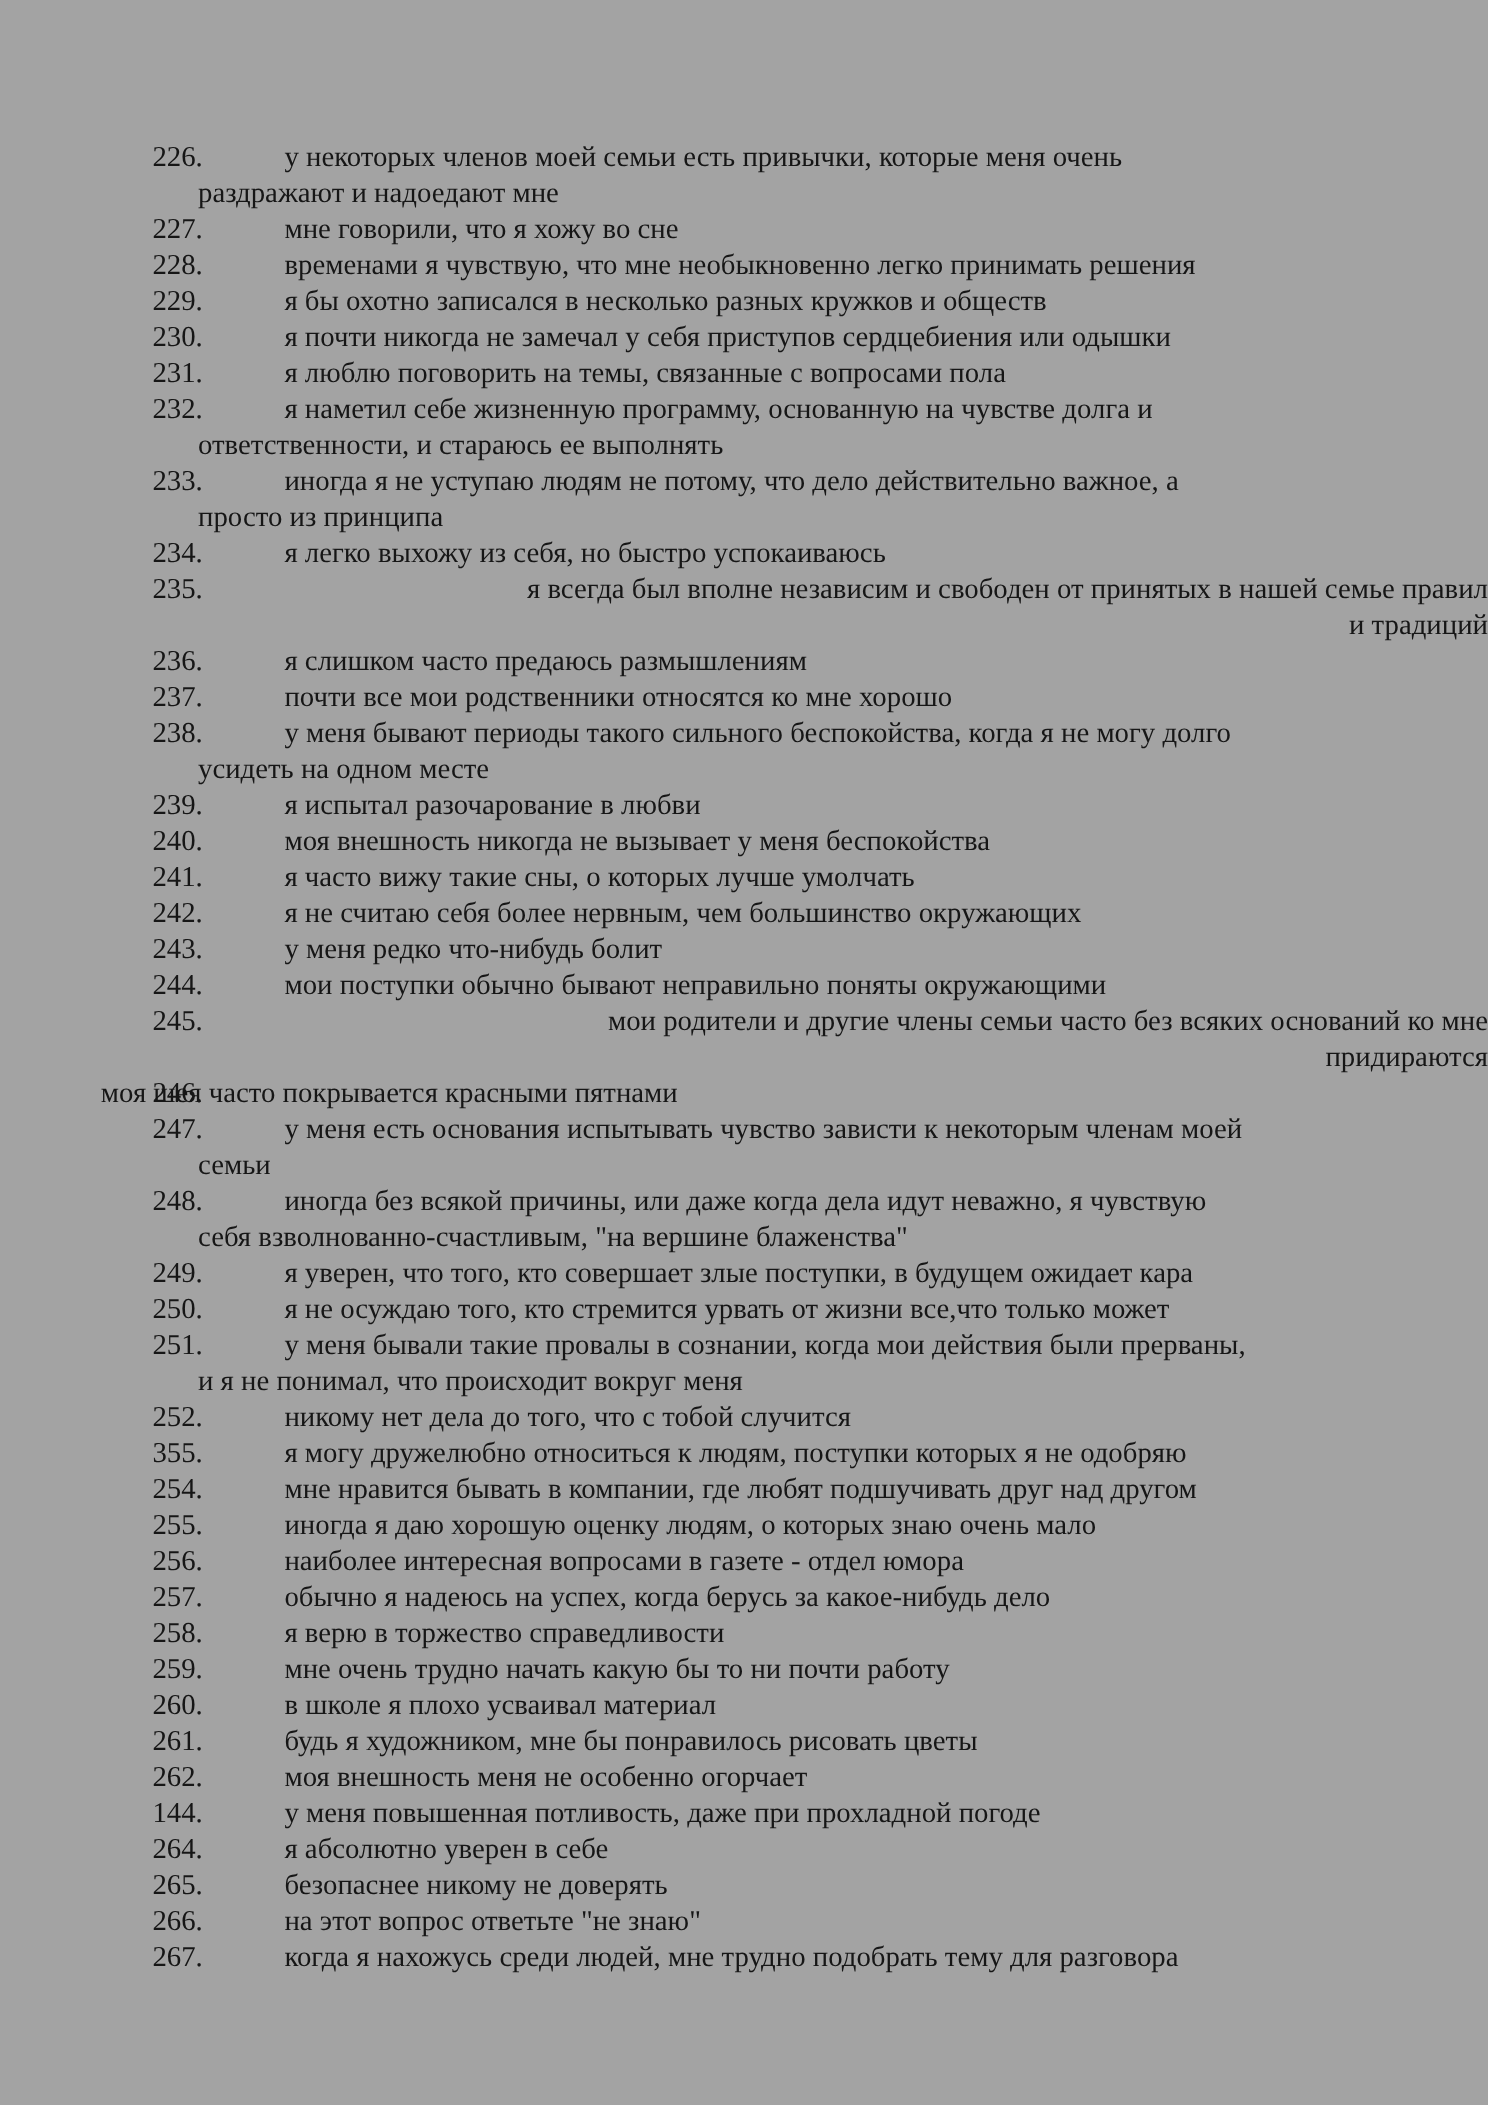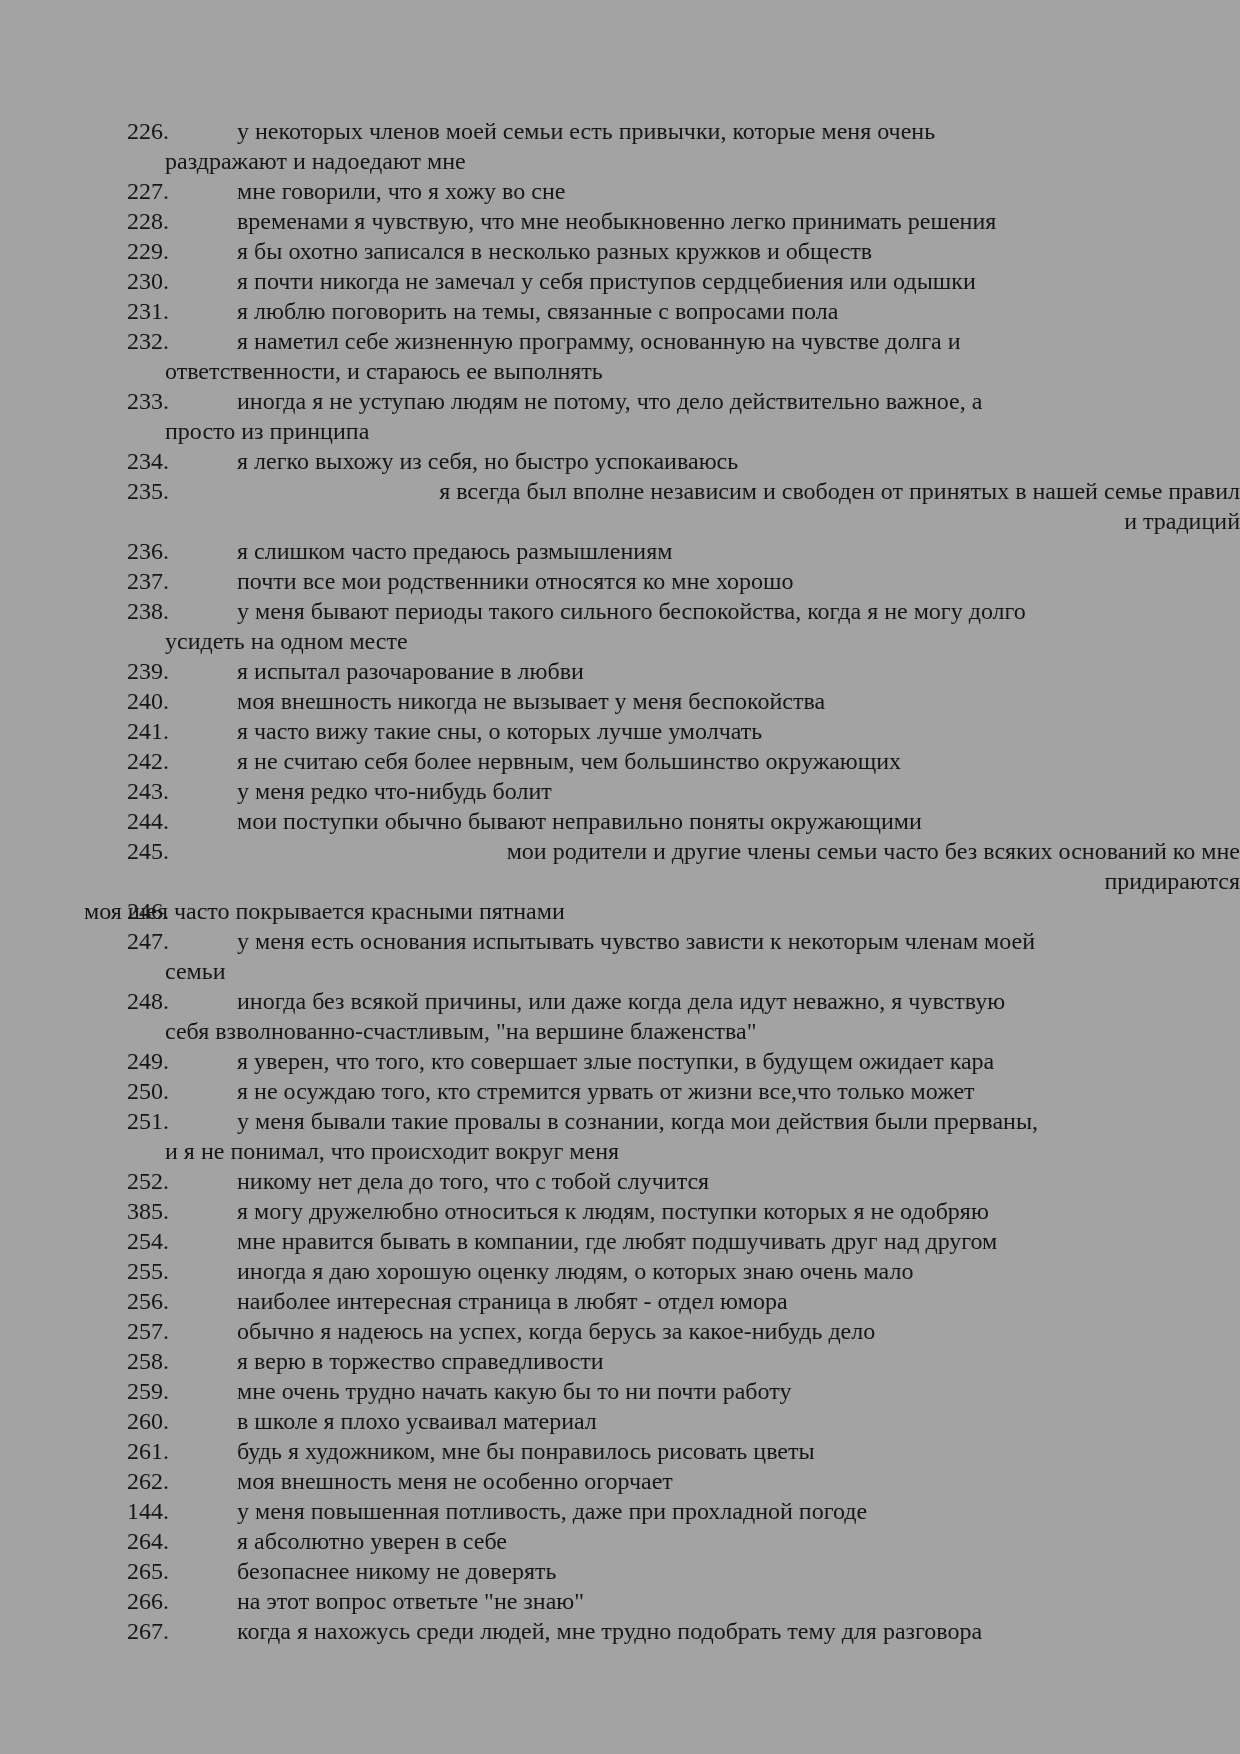--- a/index.html
+++ b/index.html
@@ -156,33 +156,33 @@
   <div class="item" style="color: rgb(22, 22, 22);">
     <span class="num">251.</span><span class="text">у меня бывали такие провалы в сознании, когда мои действия были прерваны,
 и я не понимал, что происходит вокруг меня</span>
   </div>
 
   <div class="item" style="color: rgb(22, 22, 22);">
     <span class="num">252.</span><span class="text">никому нет дела до того, что с тобой случится</span>
   </div>
 
   <div class="item" style="color: rgb(22, 22, 22);">
-    <span class="num">385.</span><span class="text">я могу дружелюбно относиться к людям, поступки которых я не одобряю</span>
+    <span class="num">355.</span><span class="text">я могу дружелюбно относиться к людям, поступки которых я не одобряю</span>
   </div>
 
   <div class="item" style="color: rgb(22, 22, 22);">
     <span class="num">254.</span><span class="text">мне нравится бывать в компании, где любят подшучивать друг над другом</span>
   </div>
 
   <div class="item" style="color: rgb(22, 22, 22);">
     <span class="num">255.</span><span class="text">иногда я даю хорошую оценку людям, о которых знаю очень мало</span>
   </div>
 
   <div class="item" style="color: rgb(22, 22, 22);">
-    <span class="num">256.</span><span class="text">наиболее интересная страница в любят - отдел юмора</span>
+    <span class="num">256.</span><span class="text">наиболее интересная вопросами в газете - отдел юмора</span>
   </div>
 
   <div class="item" style="color: rgb(22, 22, 22);">
     <span class="num">257.</span><span class="text">обычно я надеюсь на успех, когда берусь за какое-нибудь дело</span>
   </div>
 
   <div class="item" style="color: rgb(22, 22, 22);">
     <span class="num">258.</span><span class="text">я верю в торжество справедливости</span>
   </div>
 

